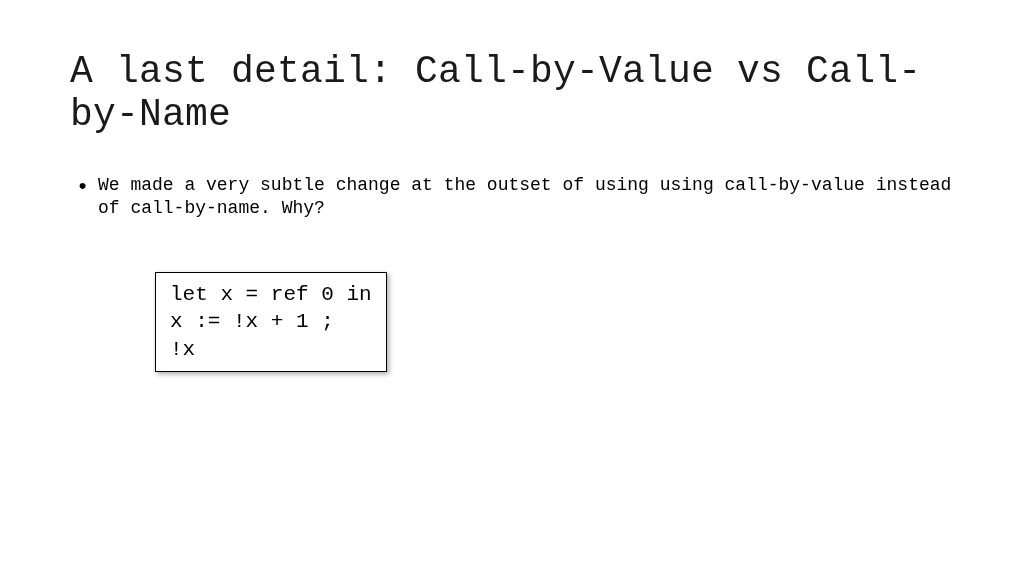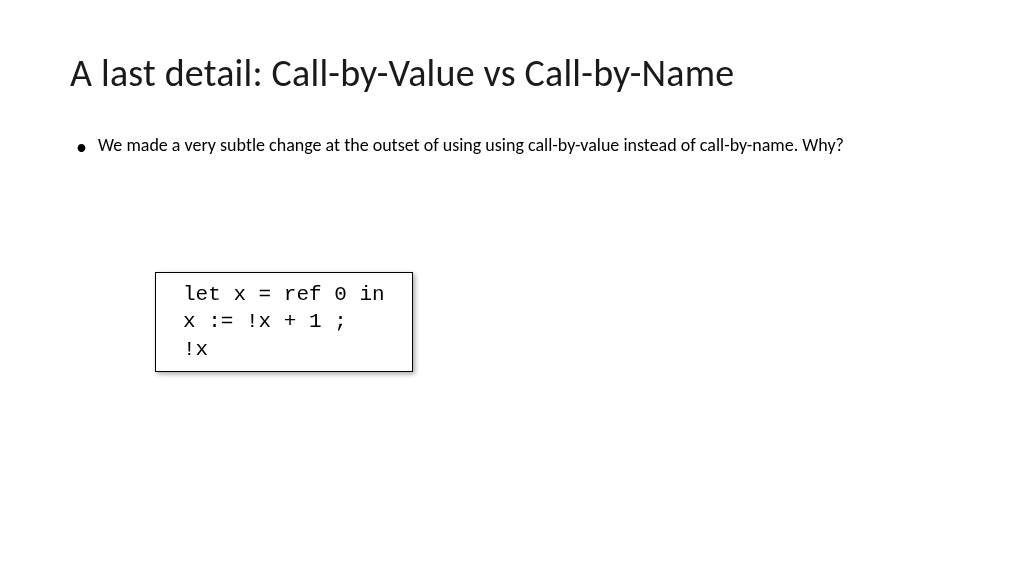--- a/index.html
+++ b/index.html
@@ -1,18 +1,19 @@
 <!DOCTYPE html>
 <html><head>
   <meta charset="utf-8">
   <style>
     * {
       margin: 0;
       padding: 0;
       box-sizing: border-box;
+      font-family: Liberation Mono, monospace;
     }
     body {
       width: 1024px;
       height: 576px;
       background: #ffffff;
       font-family: Calibri, 'Segoe UI', Arial, sans-serif;
       color: #000000;
       padding: 50px 70px;
       position: relative;
     }
@@ -37,21 +38,21 @@
     .bullet-item::before {
       content: "•";
       position: absolute;
       left: 0;
       top: 0;
       font-size: 22px;
     }
     .code-box {
       border: 1px solid #000000;
       box-shadow: 2px 2px 5px rgba(0,0,0,0.35);
-      padding: 8px 27px;
+      padding: 8px 14px;
       font-family: Consolas, 'Courier New', monospace;
       font-size: 21px;
       line-height: 1.3;
       white-space: pre;
       position: absolute;
       left: 155px;
       top: 272px;
       background: #ffffff;
     }
   </style>

